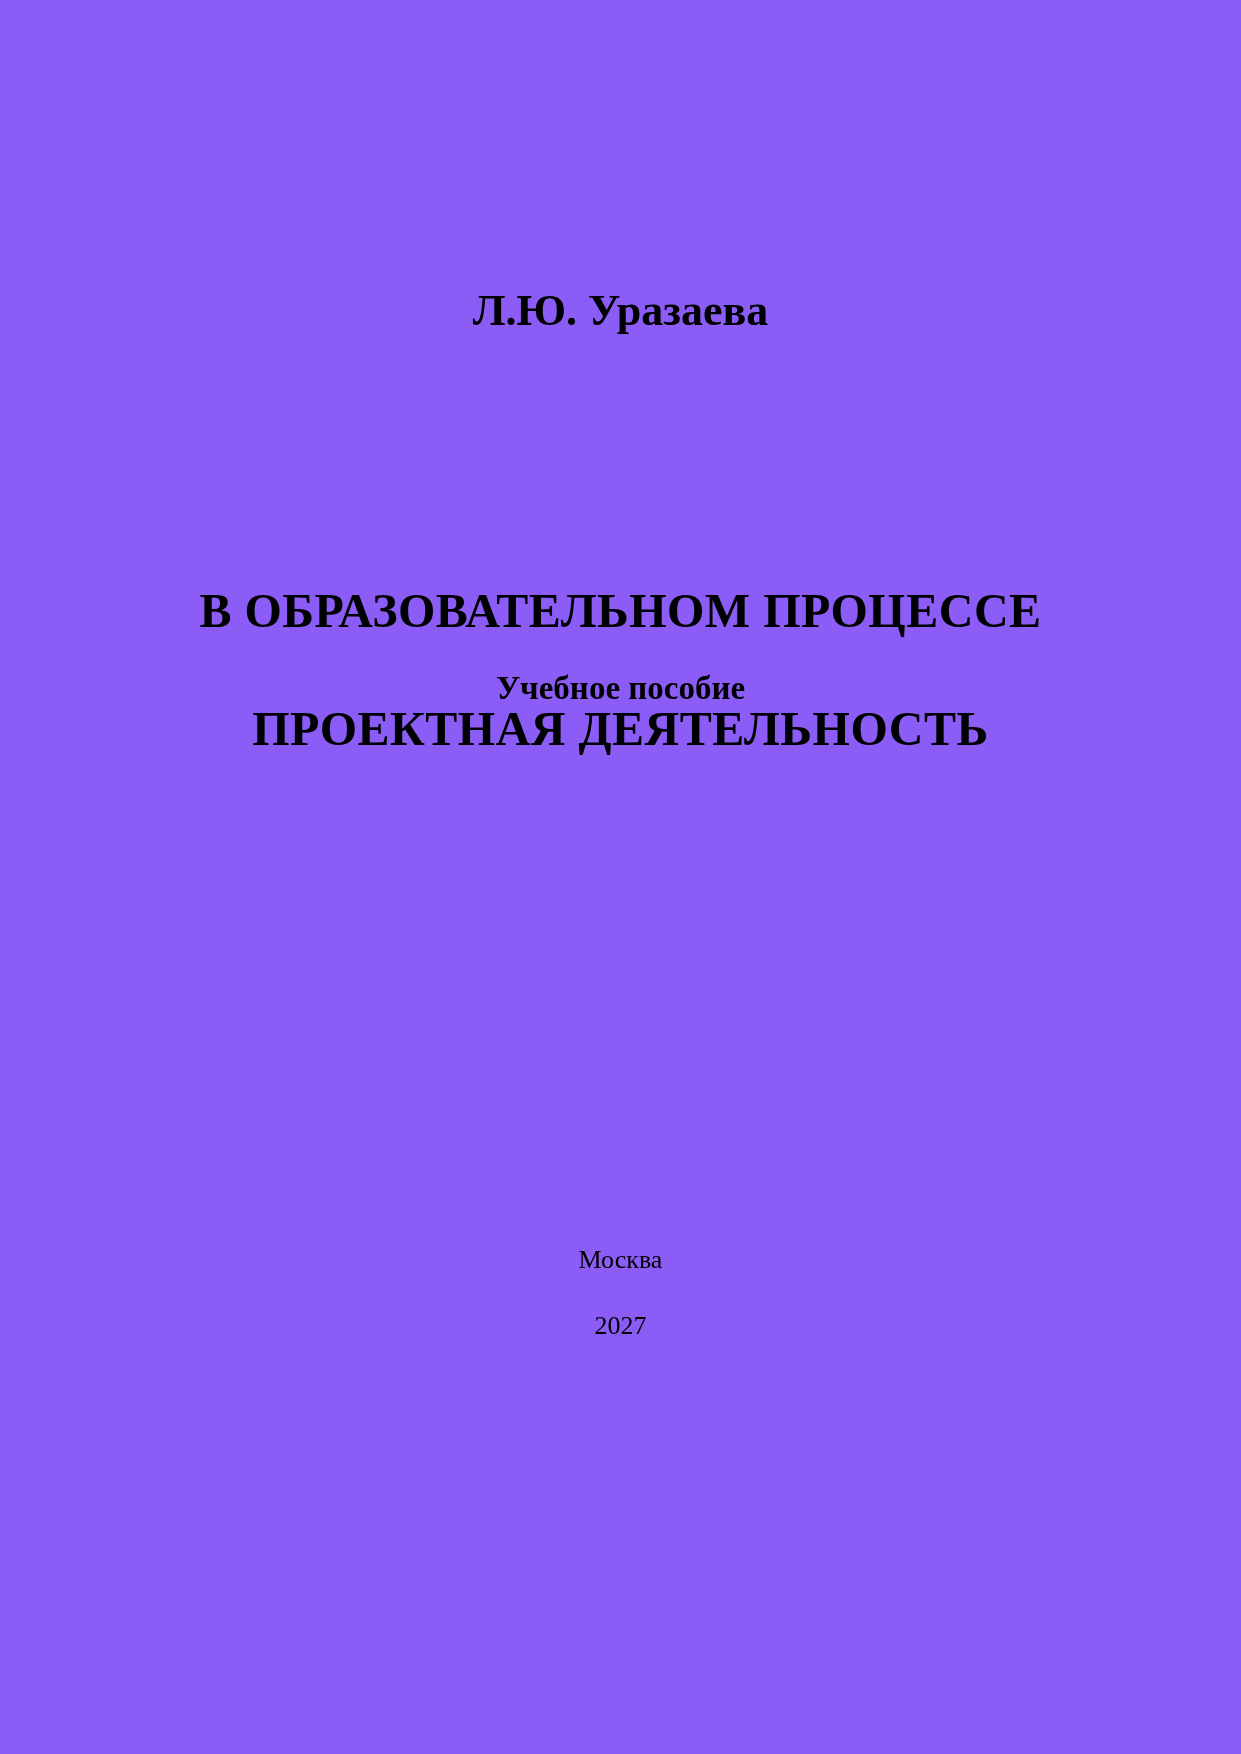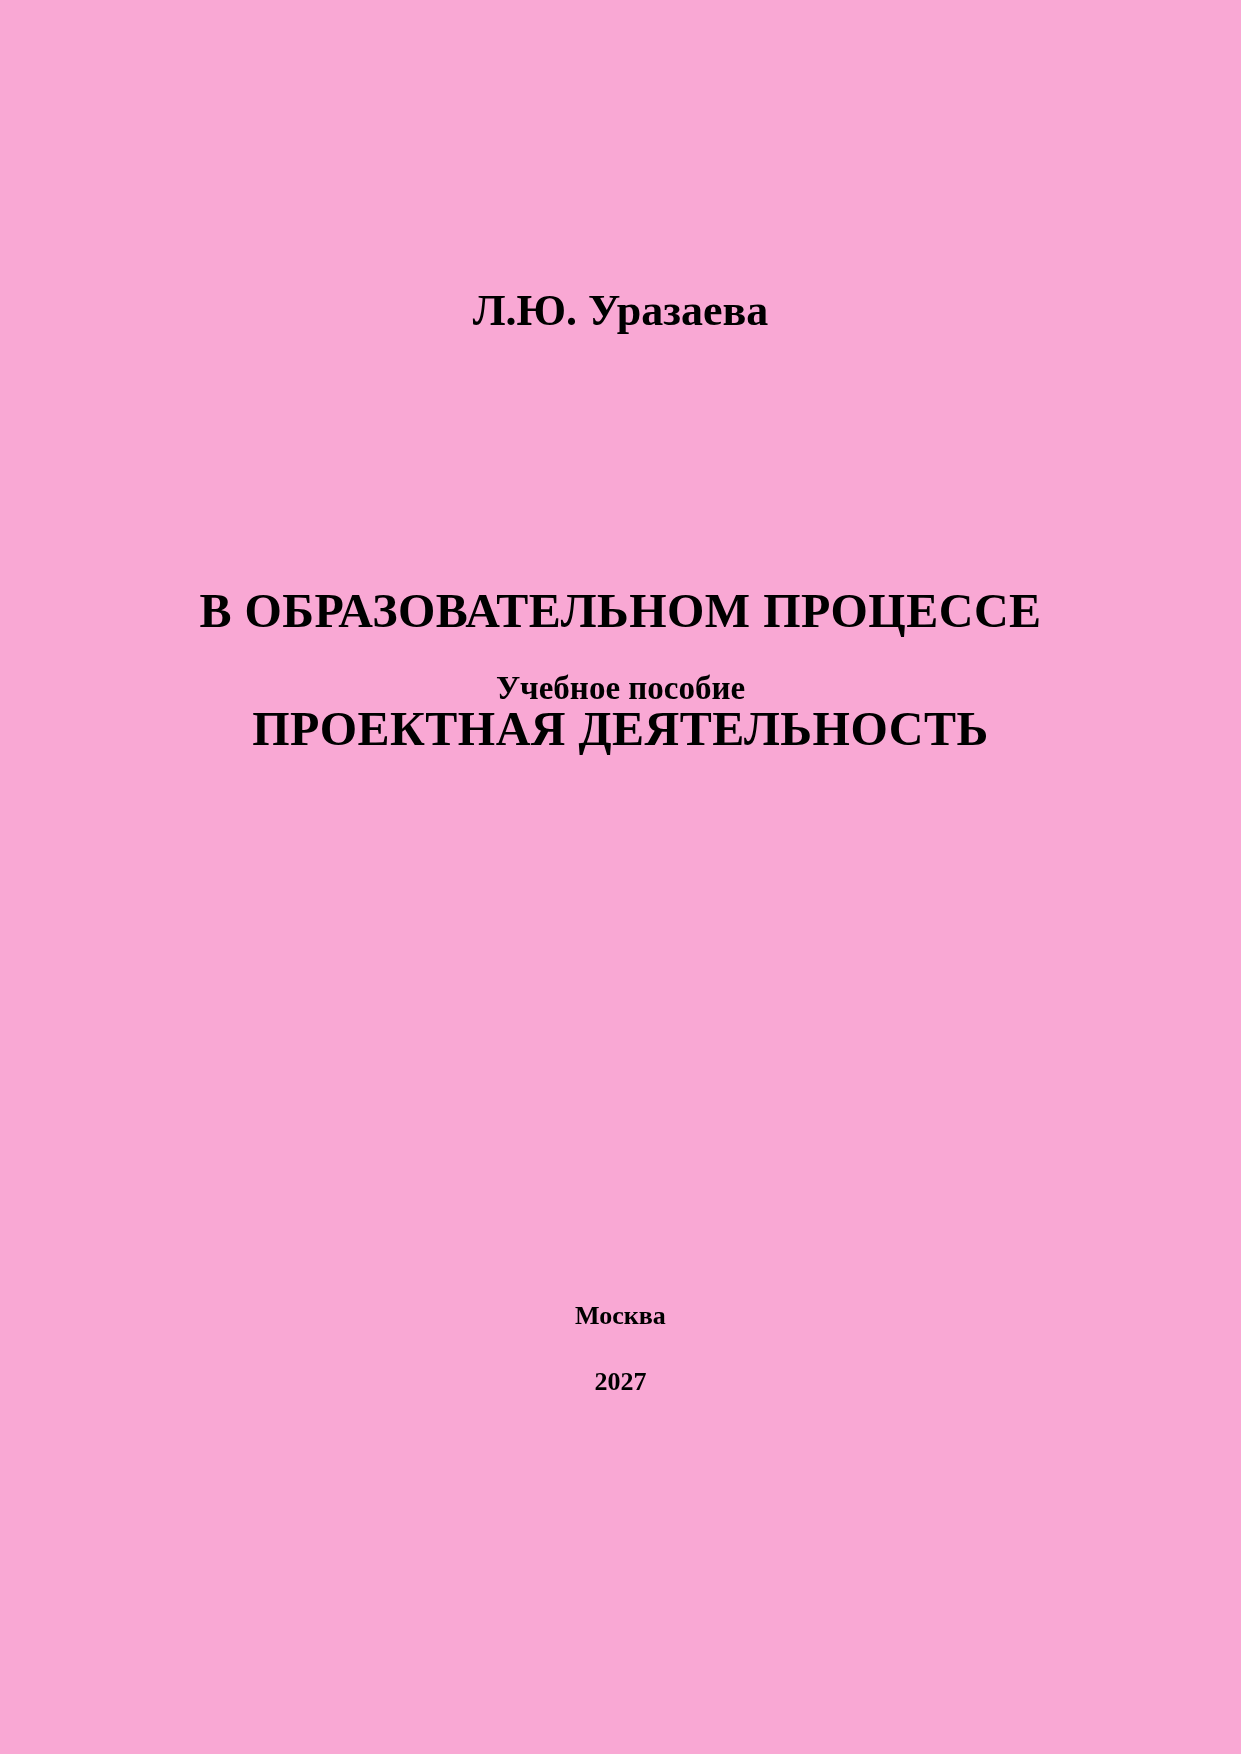--- a/index.html
+++ b/index.html
@@ -4,21 +4,21 @@
 <style>
   html, body {
     margin: 0;
     padding: 0;
     background: #ffffff;
   }
   .page {
     position: relative;
     width: 1241px;
     height: 1754px;
-    background: #f9a8d4;
+    background: #8b5cf6;
     overflow: hidden;
     font-family: "Liberation Serif", "DejaVu Serif", serif;
     color: #000000;
   }
   .centered {
     position: absolute;
     left: 0;
     width: 100%;
     text-align: center;
     white-space: pre-line;
@@ -39,23 +39,23 @@
   .book-title .title-line {
     display: block;
   }
   .subtitle {
     top: 669px;
     font-size: 33px;
     font-weight: bold;
     line-height: 1.2;
   }
   .imprint {
-    top: 1266px;
+    top: 1210px;
     font-size: 26px;
-    font-weight: bold;
+    font-weight: normal;
     line-height: 33px;
   }
   .imprint-line {
     display: block;
   }
 </style>
 </head>
 <body>
 
 <div class="page">

